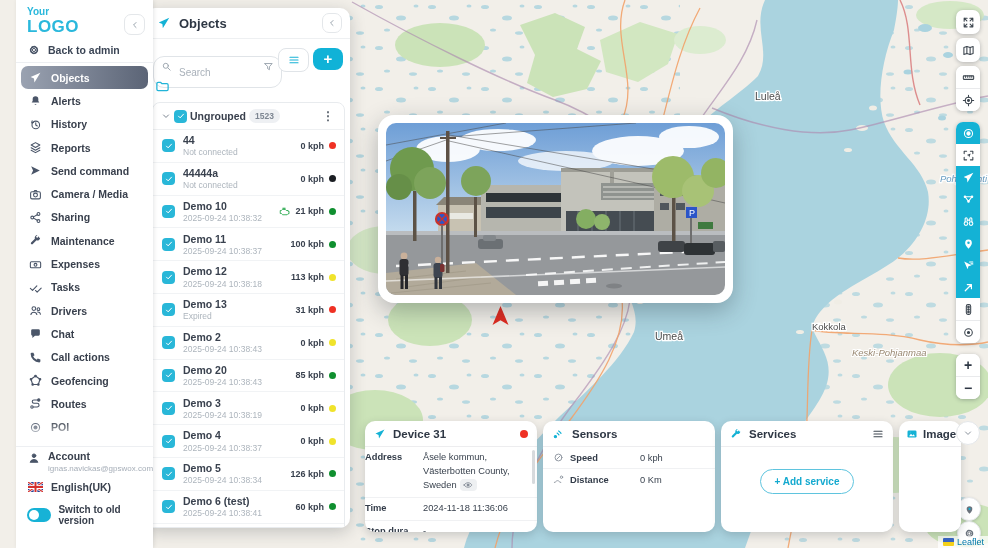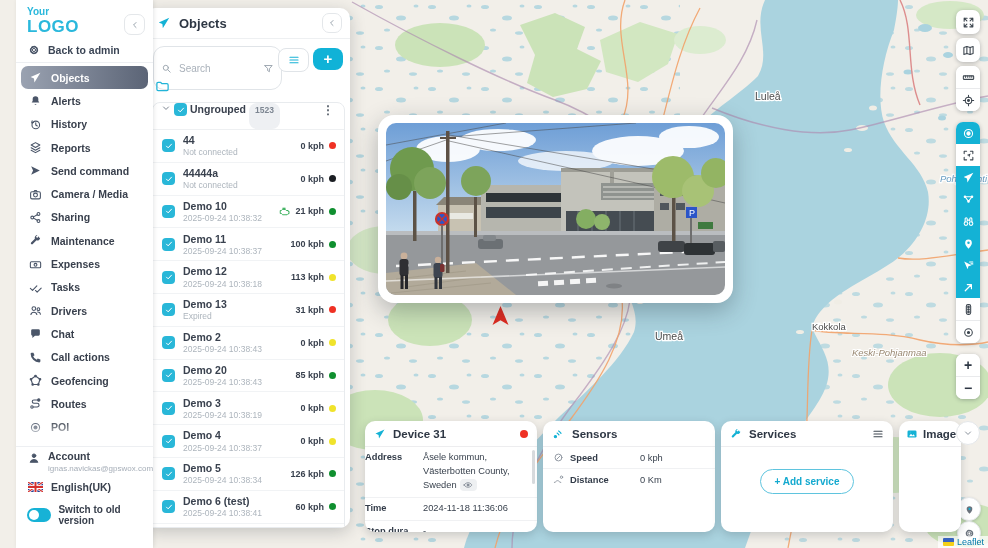--- a/index.html
+++ b/index.html
@@ -42,28 +42,28 @@
   .toggle{width:26px;height:14px;border-radius:8px;background:#17b2d6;position:relative;}
   .toggle .knob{position:absolute;left:2px;top:2px;width:10px;height:10px;border-radius:50%;background:#fff;}
 
   
   .objects-panel{position:absolute;left:145px;top:8px;width:205px;height:520px;background:#fff;border-radius:10px;z-index:8;box-shadow:0 4px 16px rgba(30,40,50,.22);overflow:hidden;}
   .op-header{height:30px;display:flex;align-items:center;gap:8px;padding:0 8px 0 12px;border-bottom:1px solid #eef0f2;}
   .op-header .op-icon{color:#14b2d5;}
   .op-title{font-size:13px;font-weight:700;color:#2e3744;flex:1;}
   .op-collapse{width:18px;height:18px;border:1px solid #e4e7ea;border-radius:7px;background:#fff;color:#9aa4ad;display:flex;align-items:center;justify-content:center;}
   .op-searchrow{position:absolute;left:0;top:38px;width:205px;height:26px;}
-  .search-pill{position:absolute;left:8px;top:0;width:113px;height:22px;border:1px solid #e0e4e8;border-radius:11px;display:flex;align-items:center;gap:5px;padding:10px 7px;color:#98a2ac;}
+  .search-pill{position:absolute;left:8px;top:10px;width:113px;height:22px;border:1px solid #e0e4e8;border-radius:11px;display:flex;gap:5px;padding:4px 7px;color:#98a2ac;}
   .search-pill input{border:0;outline:0;flex:1;min-width:0;font-size:10px;color:#3c4656;font-family:"Liberation Sans",sans-serif;background:transparent;}
   .search-pill input::placeholder{color:#a9b1ba;}
   .btn-list{position:absolute;left:133px;top:2px;width:29px;height:22px;border:1px solid #e0e4e8;border-radius:8px;background:#fff;color:#17b2d6;display:flex;align-items:center;justify-content:center;}
   .btn-add{position:absolute;left:168px;top:2px;width:30px;height:22px;border:none;border-radius:8px;background:#10b2d7;color:#fff;font-size:15px;font-weight:600;display:flex;align-items:center;justify-content:center;line-height:1;padding-bottom:2px;}
   .op-folderrow{position:absolute;left:10px;top:71px;color:#23b4d8;}
   .group-card{position:absolute;left:7px;top:94px;width:191px;bottom:0;border:1px solid #e8ebee;border-radius:8px 8px 0 0;overflow:hidden;}
-  .group-head{height:26px;display:flex;gap:3px;padding:0 6px 0 8px;border-bottom:1px solid #eef0f2;}
+  .group-head{height:26px;display:flex;align-items:center;gap:3px;padding:0 6px 0 8px;border-bottom:1px solid #eef0f2;}
   .chev{color:#7c8591;}
   .checkbox{width:13px;height:13px;border-radius:4px;background:#29b7d8;display:flex;align-items:center;justify-content:center;flex:none;}
   .checkbox svg{width:8px;height:8px;stroke:#fff;stroke-width:3;fill:none;stroke-linecap:round;stroke-linejoin:round;}
   .group-name{font-size:10.5px;font-weight:700;color:#39404d;}
   .badge{background:#eef0f3;color:#7d8692;font-size:8.5px;font-weight:700;border-radius:8px;padding:2px 6px;}
   .group-head .spacer{flex:1;}
   .dots{color:#555e69;font-size:12px;font-weight:700;letter-spacing:0;padding:0 4px;}
   .obj-row{height:31.8px;display:flex;align-items:center;gap:8px;padding:0 8px 0 9px;border-bottom:1px solid #f1f3f5;cursor:pointer;justify-content:center;}
   .obj-main{flex:1;min-width:0;}
   .obj-name{font-size:10.5px;font-weight:700;color:#39414e;line-height:1.15;}

